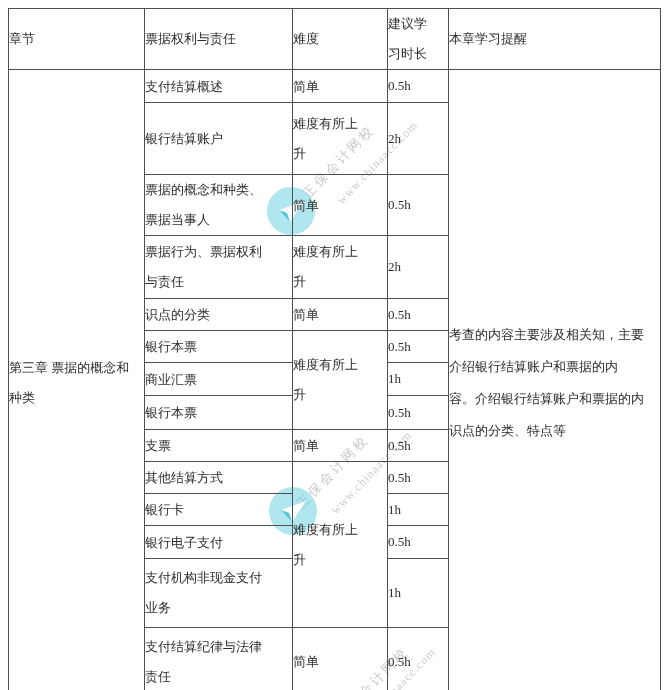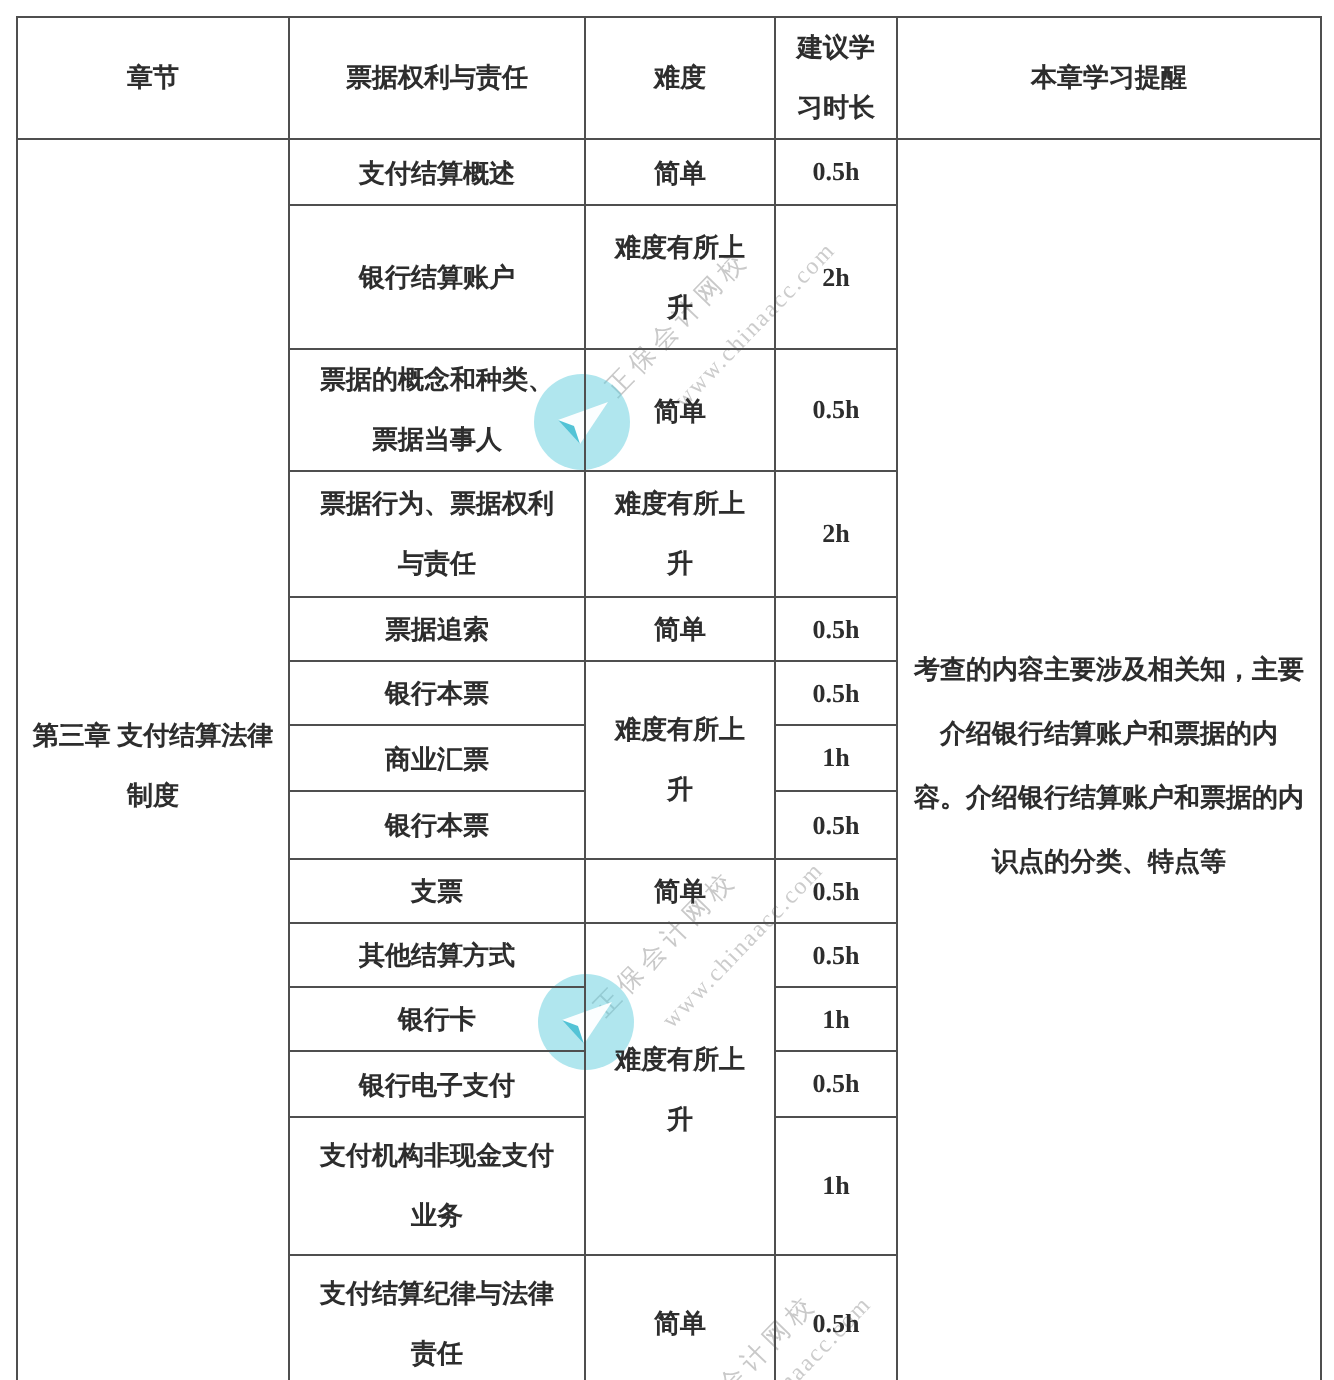--- a/index.html
+++ b/index.html
@@ -6,21 +6,21 @@
   .page{
     position:relative;width:667px;height:690px;background:#ffffff;overflow:hidden;
     font-family:"Liberation Serif","DejaVu Serif",serif;color:#2d2d2d;
   }
   table.plan{
     position:absolute;left:8px;top:8px;width:652px;
     border-collapse:collapse;table-layout:fixed;
   }
   th,td{
     border:1px solid #4f4f4f;padding:0;margin:12px;
-    font-size:13px;font-weight:bold;text-align:center;vertical-align:middle;
+    font-size:13px;font-weight:normal;text-align:left;vertical-align:middle;
     line-height:30px;background:transparent;
   }
   .wrap{display:inline-block;vertical-align:middle;line-height:30px;}
   .w44{max-width:44px;}
   .w70{max-width:70px;}
   .w124{max-width:124px;}
   .w128{max-width:128px;}
   td.reminder div{line-height:32px;}
   
   .wm{position:absolute;left:0;top:0;width:667px;height:690px;pointer-events:none;}
@@ -71,21 +71,21 @@
       <tr style="height:54px">
         <th><span>章节</span></th>
         <th><span>票据权利与责任</span></th>
         <th><span>难度</span></th>
         <th><span class="wrap w44">建议学习时长</span></th>
         <th><span>本章学习提醒</span></th>
       </tr>
     </thead>
     <tbody>
       <tr style="height:33px">
-        <td rowspan="14"><span class="wrap w128">第三章 支付结算法律制度</span></td>
+        <td rowspan="14"><span class="wrap w128">第三章 票据的概念和种类</span></td>
         <td><span class="wrap w124">支付结算概述</span></td>
         <td><span class="wrap w70">简单</span></td>
         <td>0.5h</td>
         <td rowspan="14" class="reminder">
           <div>考查的内容主要涉及相关知，主要</div>
           <div>介绍银行结算账户和票据的内</div>
           <div>容。介绍银行结算账户和票据的内</div>
           <div>识点的分类、特点等</div>
         </td>
       </tr>
@@ -98,21 +98,21 @@
         <td><span class="wrap w124">票据的概念和种类、票据当事人</span></td>
         <td><span class="wrap w70">简单</span></td>
         <td>0.5h</td>
       </tr>
       <tr style="height:63px">
         <td><span class="wrap w124">票据行为、票据权利与责任</span></td>
         <td><span class="wrap w70">难度有所上升</span></td>
         <td>2h</td>
       </tr>
       <tr style="height:30px">
-        <td><span class="wrap w124">票据追索</span></td>
+        <td><span class="wrap w124">识点的分类</span></td>
         <td><span class="wrap w70">简单</span></td>
         <td>0.5h</td>
       </tr>
       <tr style="height:32px">
         <td><span class="wrap w124">银行本票</span></td>
         <td rowspan="3"><span class="wrap w70">难度有所上升</span></td>
         <td>0.5h</td>
       </tr>
       <tr style="height:33px">
         <td><span class="wrap w124">商业汇票</span></td>

